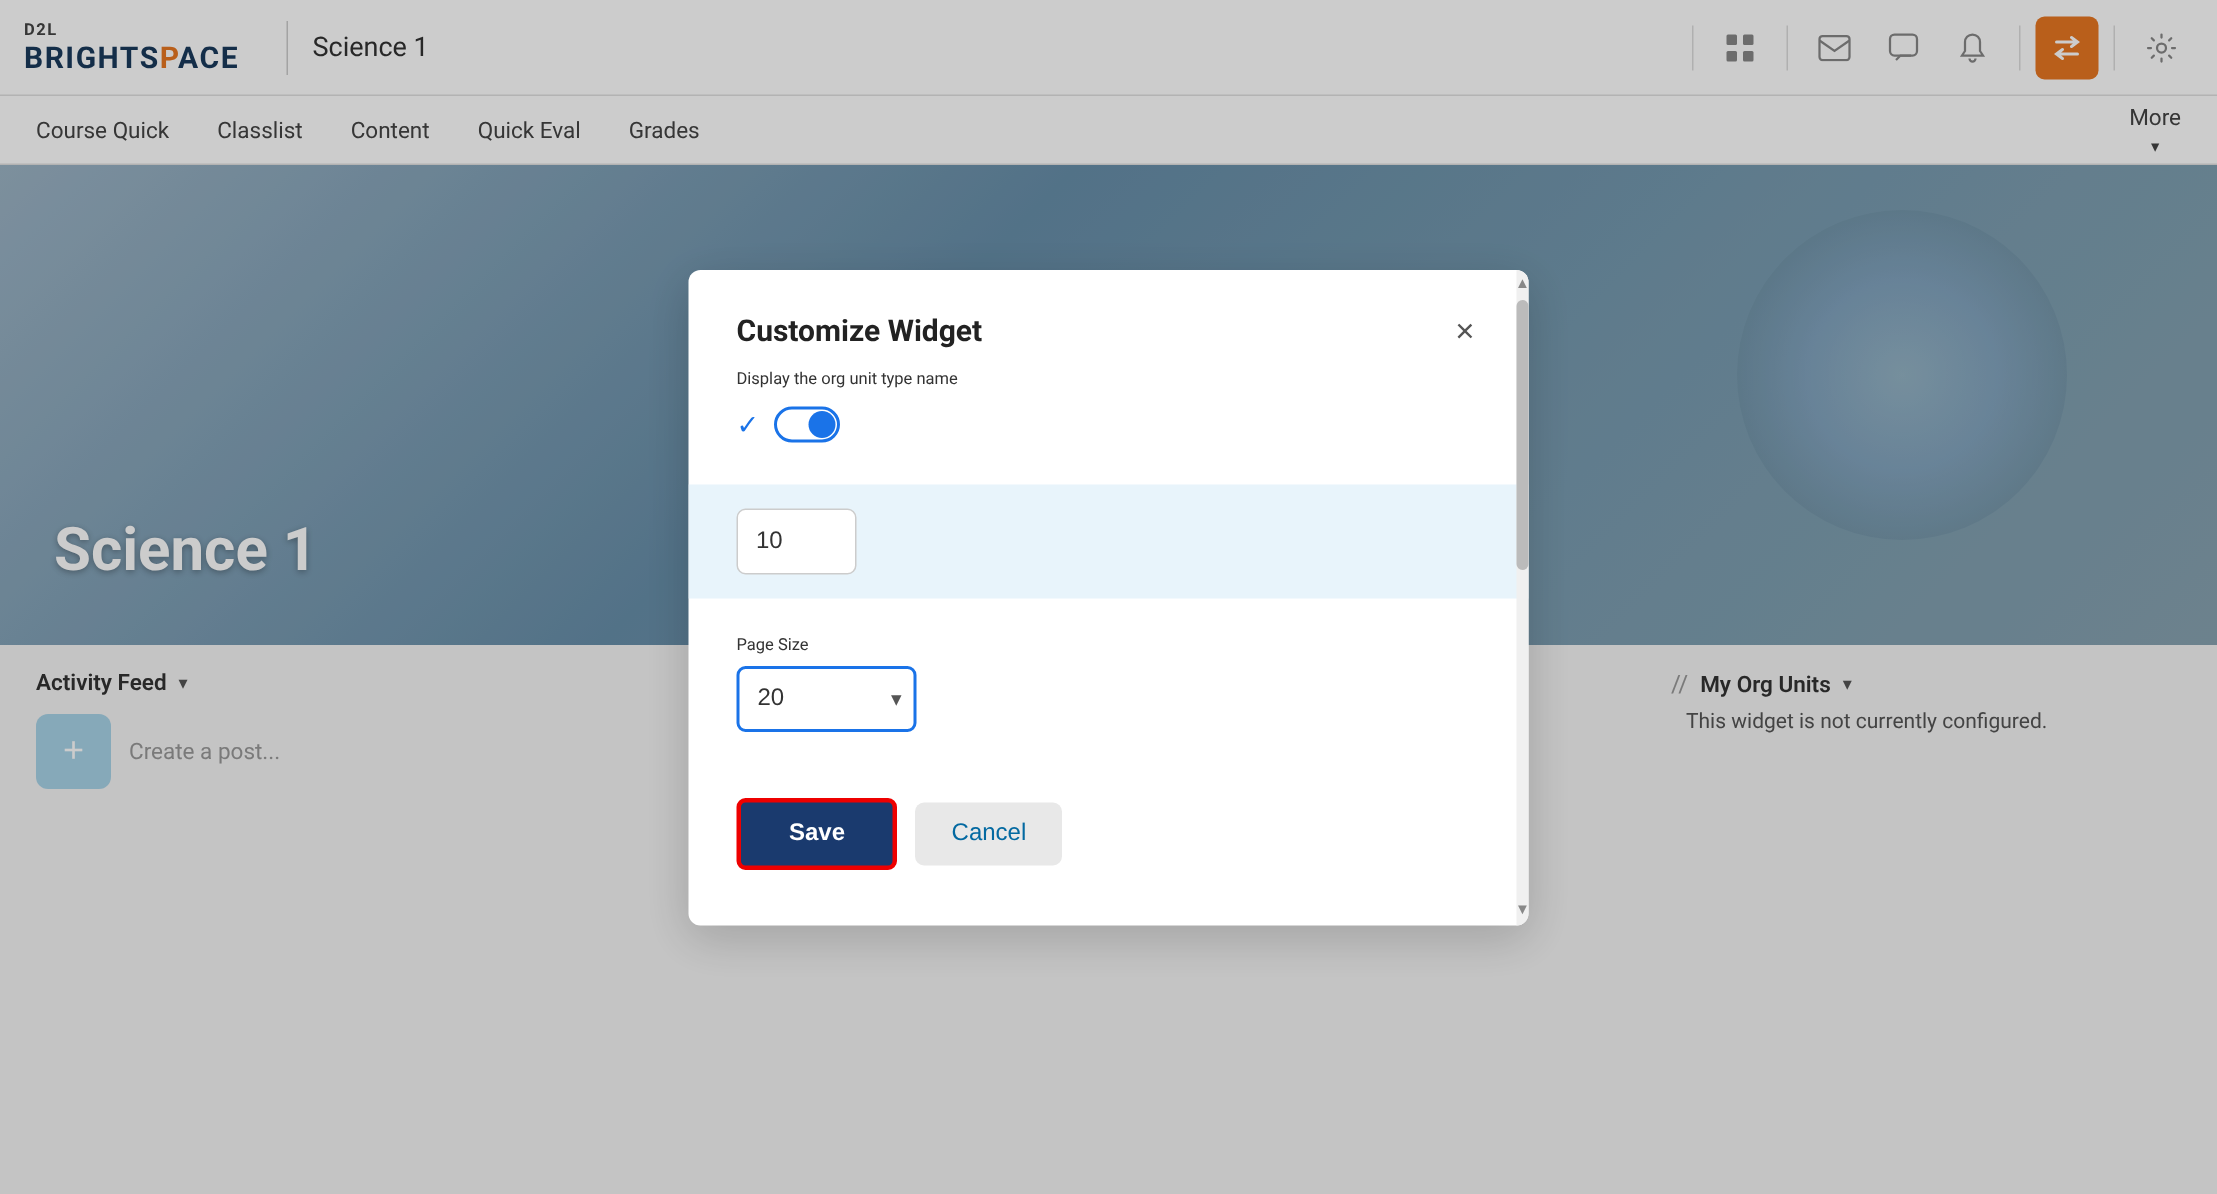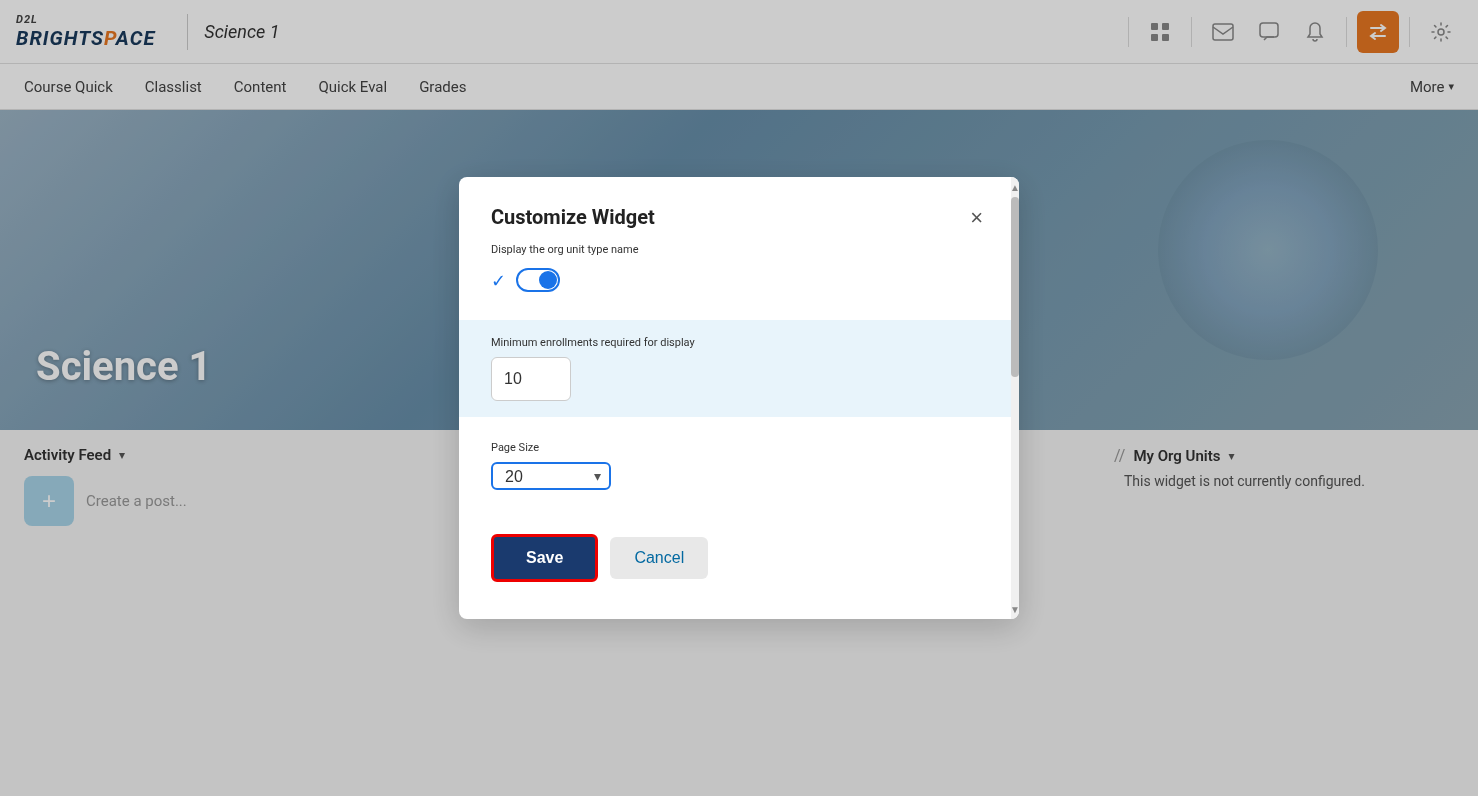--- a/index.html
+++ b/index.html
@@ -8,21 +8,20 @@
     
     .header {
       display: flex;
       align-items: center;
       background: #fff;
       height: 64px;
       padding: 0 16px;
       border-bottom: 1px solid #e0e0e0;
       position: relative;
       z-index: 10;
-      font-style: italic;
     }
 
     .logo-area {
       display: flex;
       flex-direction: column;
       line-height: 1.1;
       margin-right: 16px;
     }
     .logo-d2l {
       font-size: 11px;
@@ -104,20 +103,21 @@
       white-space: nowrap;
     }
     .navbar-more {
       margin-left: auto;
       display: flex;
       align-items: center;
       gap: 4px;
       font-size: 15px;
       color: #444;
       cursor: pointer;
+      flex-direction: column;
     }
 
     
     .hero {
       position: relative;
       height: 320px;
       background: linear-gradient(135deg, #b8d4e8 0%, #7aa8c7 40%, #8fb8d0 70%, #a0c0d0 100%);
       overflow: hidden;
     }
     .hero-overlay {
@@ -316,21 +316,21 @@
     }
     .page-size-section .section-label {
       margin-bottom: 8px;
     }
     .select-wrapper {
       position: relative;
       display: inline-block;
     }
     .select-wrapper select {
       width: 120px;
-      height: 28px;
+      height: 44px;
       border: 2px solid #1a73e8;
       border-radius: 6px;
       font-size: 16px;
       padding: 0 36px 0 12px;
       color: #333;
       background: #fff;
       appearance: none;
       cursor: pointer;
     }
     .select-chevron {
@@ -542,21 +542,20 @@
 
       <p class="section-label">Display the org unit type name</p>
       <div class="toggle-container">
         <span class="toggle-check">✓</span>
         <div class="toggle-track">
           <div class="toggle-thumb"></div>
         </div>
       </div>
 
       <div class="highlight-section">
-        <p class="section-label">Minimum enrollments required for display</p>
         <input type="text" class="number-input" value="10" style="">
       </div>
 
       <div class="page-size-section">
         <p class="section-label">Page Size</p>
         <div class="select-wrapper">
           <select>
             <option value="10">10</option>
             <option value="20" selected="">20</option>
             <option value="50">50</option>

